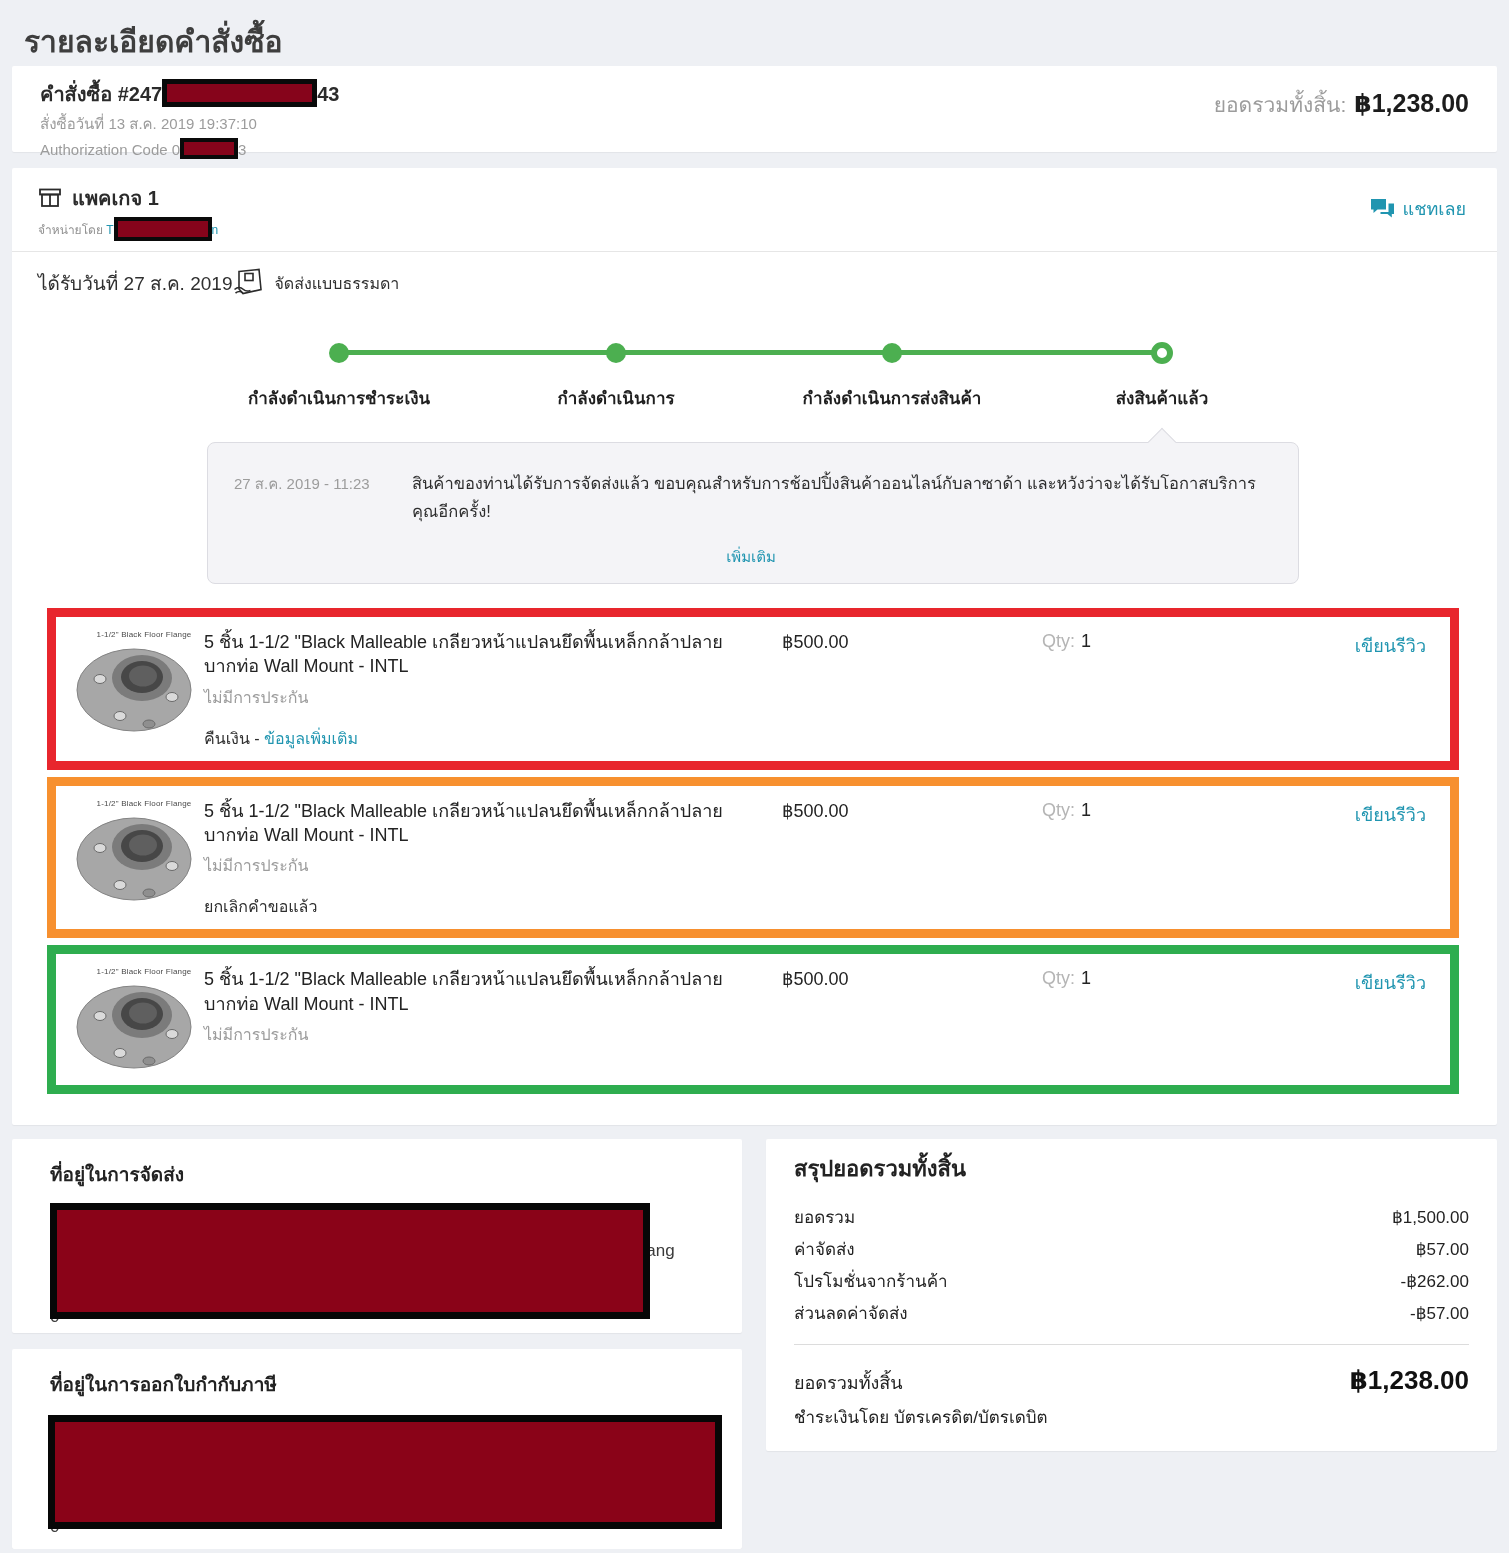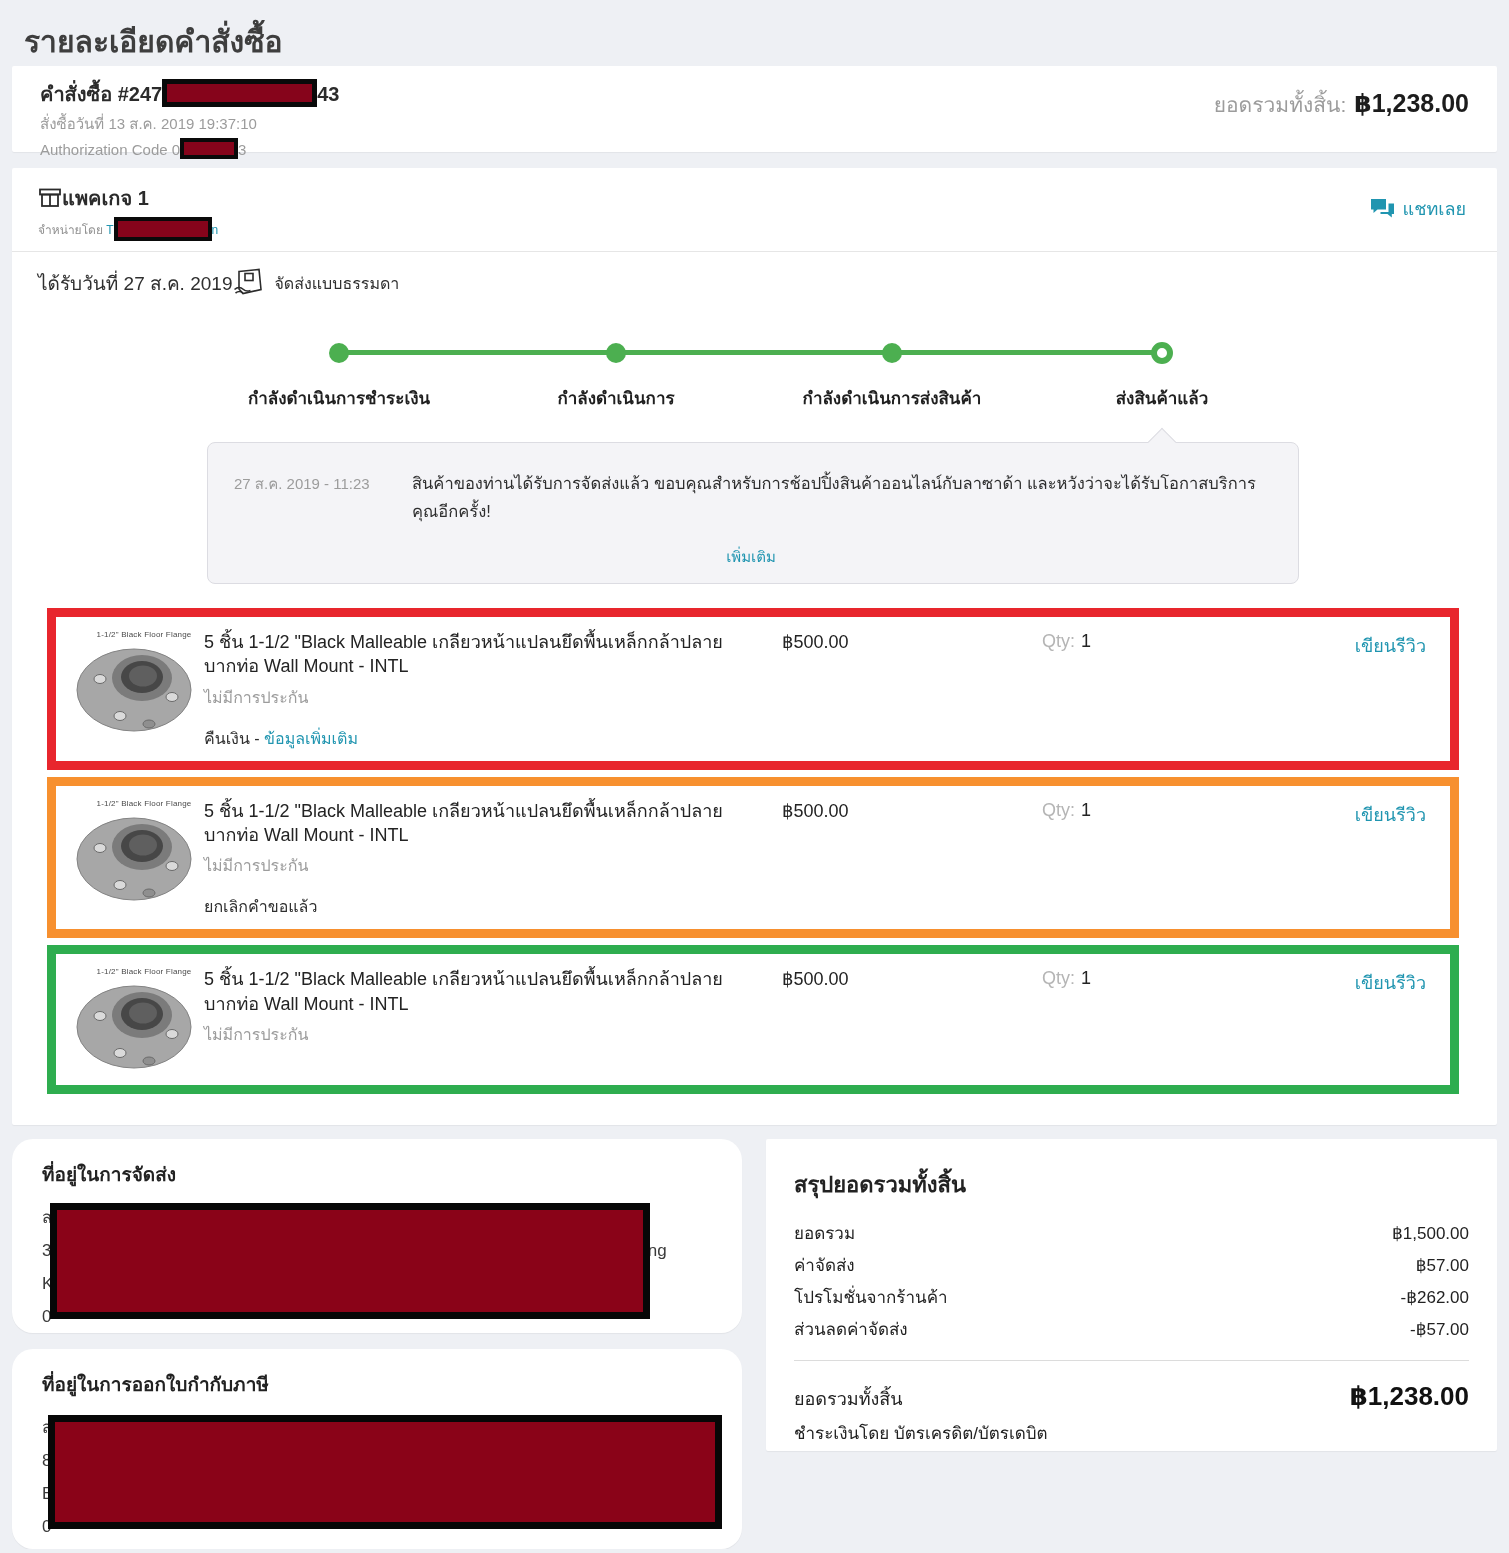--- a/index.html
+++ b/index.html
@@ -19,21 +19,21 @@
   .redact.order-id { width:155px; height:28px; }
   .redact.auth { width:58px; height:21px; border-width:4px; vertical-align:-4px; }
   .redact.seller { width:98px; height:24px; border-width:4px; vertical-align:-7px; }
   .order-total { padding-top:10px; white-space:nowrap; }
   .order-total .lbl { font-size:21px; color:#9c9c9c; margin-right:8px; }
   .order-total .val { font-size:25px; font-weight:bold; color:#1c1c1c; }
 
   
   .pkg-card { margin:16px 12px 0; padding-bottom:24px; }
   .pkg-header { padding:14px 26px 10px; border-bottom:1px solid #e6e6e6; position:relative; }
-  .pkg-title { display:flex; align-items:center; font-size:20px; font-weight:bold; color:#2b2b2b; }
+  .pkg-title { display:flex; align-items:center; gap:10px; font-size:20px; font-weight:bold; color:#2b2b2b; }
   .pkg-seller { font-size:12px; color:#8f8f8f; margin-top:3px; }
   .chat-link { position:absolute; right:31px; top:26px; font-size:18px; display:flex; align-items:center; gap:8px; }
   .received-row { padding:16px 26px 4px; display:flex; justify-content:flex-start; align-items:center; }
   .received-date { font-size:19px; color:#2f2f2f; }
   .delivery-type { font-size:16px; color:#2f2f2f; display:flex; align-items:center; gap:10px; }
 
   
   .tracker { position:relative; height:112px; margin-top:22px; }
   .track-line { position:absolute; left:327px; width:823px; top:26px; height:5px; background:#4caf50; }
   .dot { position:absolute; top:19px; width:20px; height:20px; border-radius:50%; background:#4caf50; transform:translateX(-50%); }
@@ -60,31 +60,31 @@
   .p-status { font-size:16px; color:#2f2f2f; margin-top:16px; }
   .p-price { font-size:18px; color:#232323; padding-top:1px; }
   .p-qty { font-size:18px; padding-top:1px; }
   .p-qty .q-lbl { color:#b5b5b5; }
   .p-qty .q-val { color:#232323; margin-left:6px; }
   .p-review { font-size:18px; text-align:right; padding:1px 10px 0 0; }
 
   
   .bottom { display:flex; gap:24px; margin:14px 12px 0; align-items:flex-start; }
   .left-col { width:730px; flex:none; }
-  .addr-card { padding:20px 30px 24px; position:relative;border-radius:21px; }
+  .addr-card { padding:20px 38px 24px; position:relative; }
   .addr-card.ship { height:194px; }
   .addr-card.tax  { height:200px; margin-top:16px; }
   .addr-title { font-size:19px; font-weight:bold; color:#222; margin-bottom:12px; }
   .addr-line { font-size:17px; color:#3a3a3a; height:33px; line-height:33px; position:relative; }
   .addr-frag-right { position:absolute; left:585px; top:0; }
   .addr-redact { position:absolute; background:#8a0318; border:7px solid #070707; }
   .ship .addr-redact { left:38px; top:64px; width:600px; height:116px; }
   .tax  .addr-redact { left:36px; top:66px; width:674px; height:114px; }
 
-  .summary-card { flex:1; padding:28px 28px; height:312px; }
+  .summary-card { flex:1; padding:12px 28px; height:312px; }
   .sum-title { font-size:22px; font-weight:bold; color:#222; margin-bottom:16px; }
   .sum-row { display:flex; justify-content:space-between; font-size:17px; color:#222; line-height:32px; }
   .sum-divider { border-top:1px solid #dcdcdc; margin-top:14px; }
   .sum-total { display:flex; justify-content:space-between; align-items:baseline; margin-top:20px; }
   .sum-total .lbl { font-size:18px; color:#222; }
   .sum-total .val { font-size:26px; font-weight:bold; color:#111; }
   .sum-payment { font-size:17px; color:#222; margin-top:6px; }
 </style>
 </head>
 <body>

